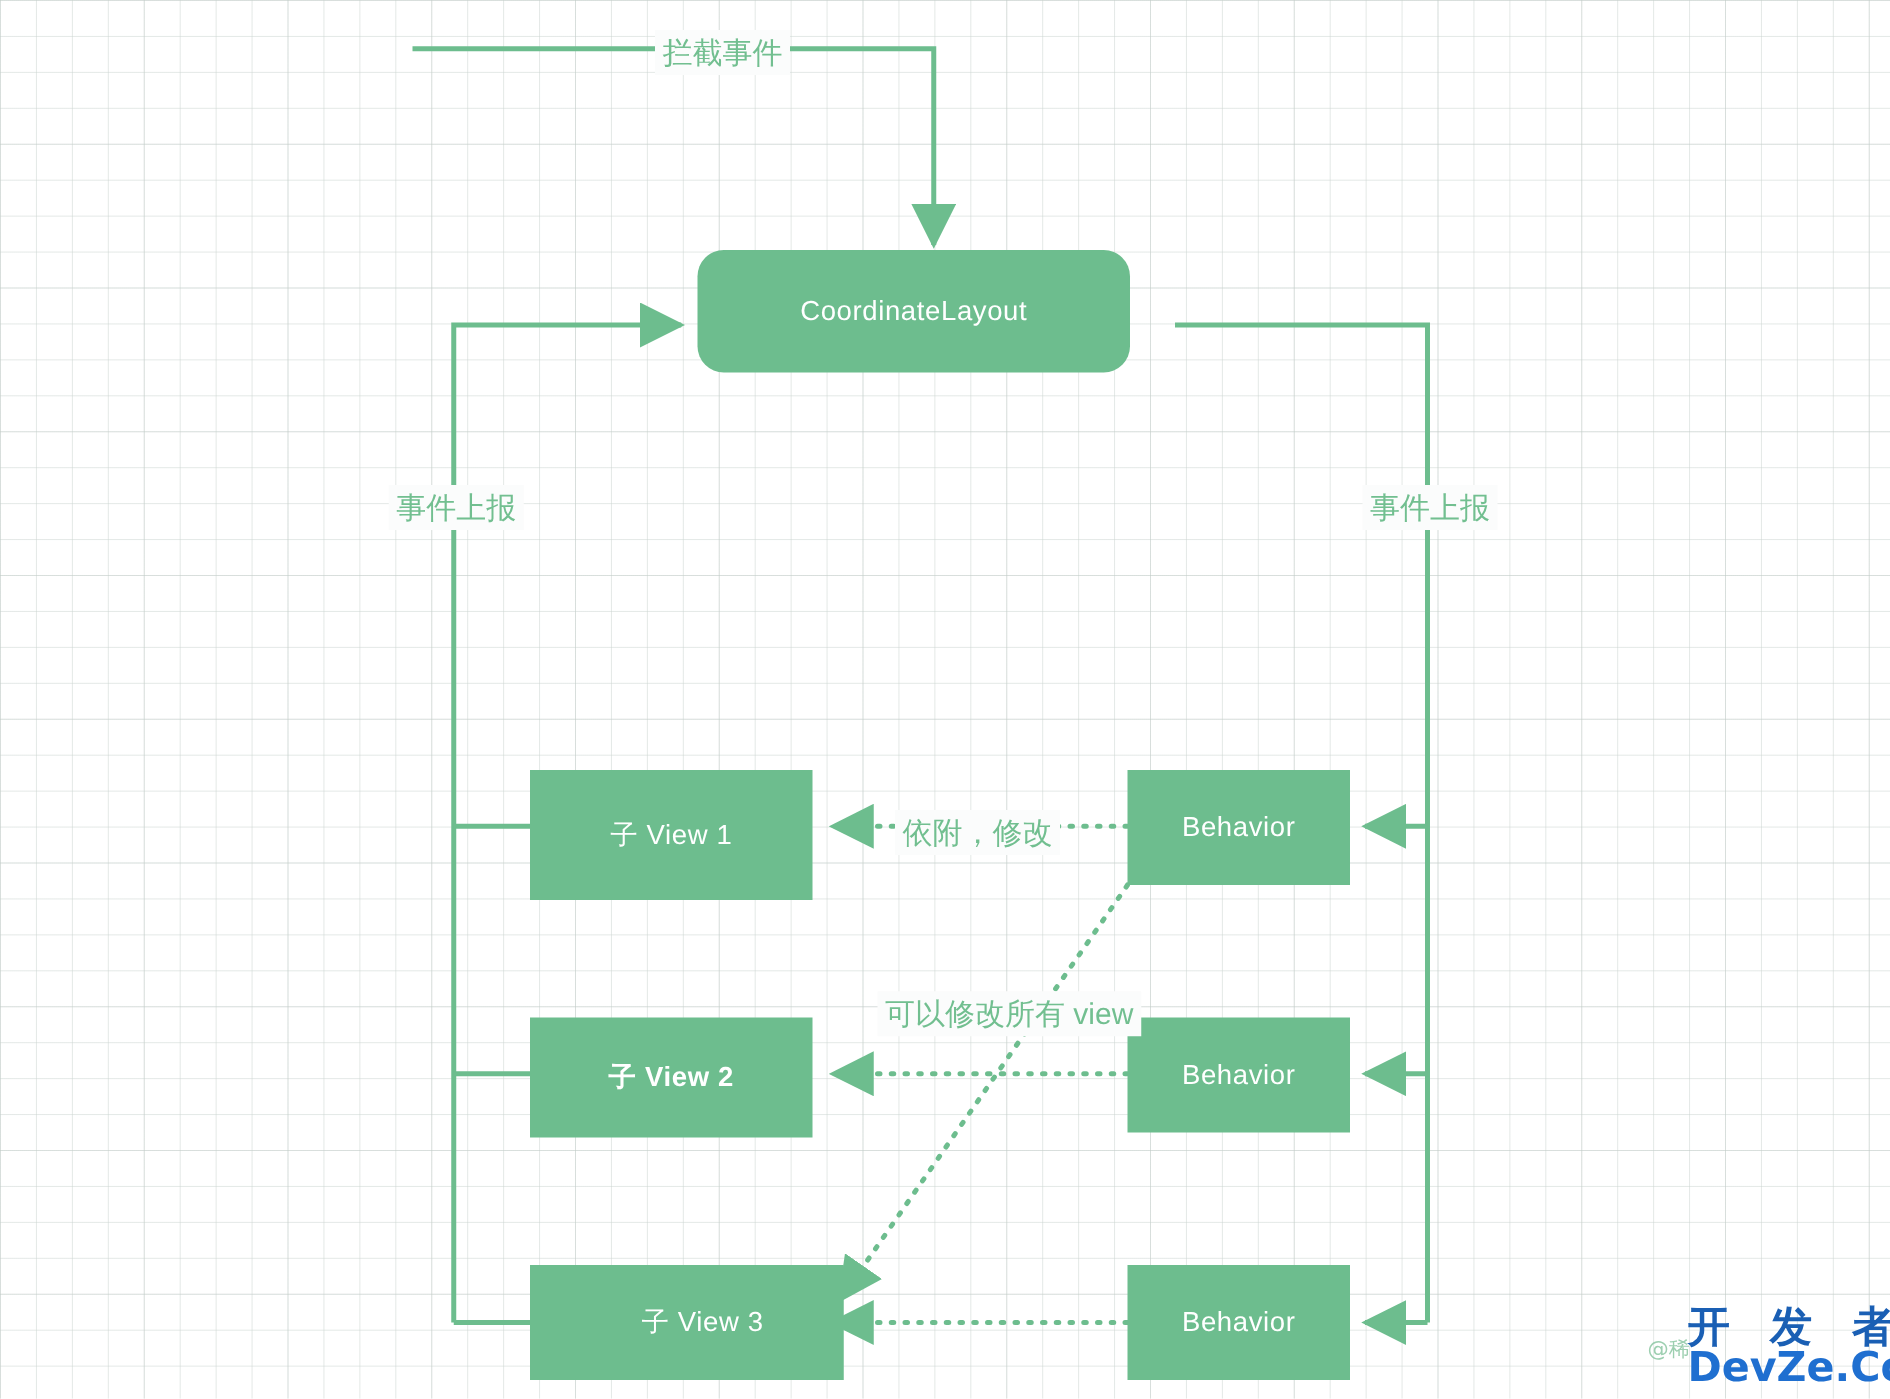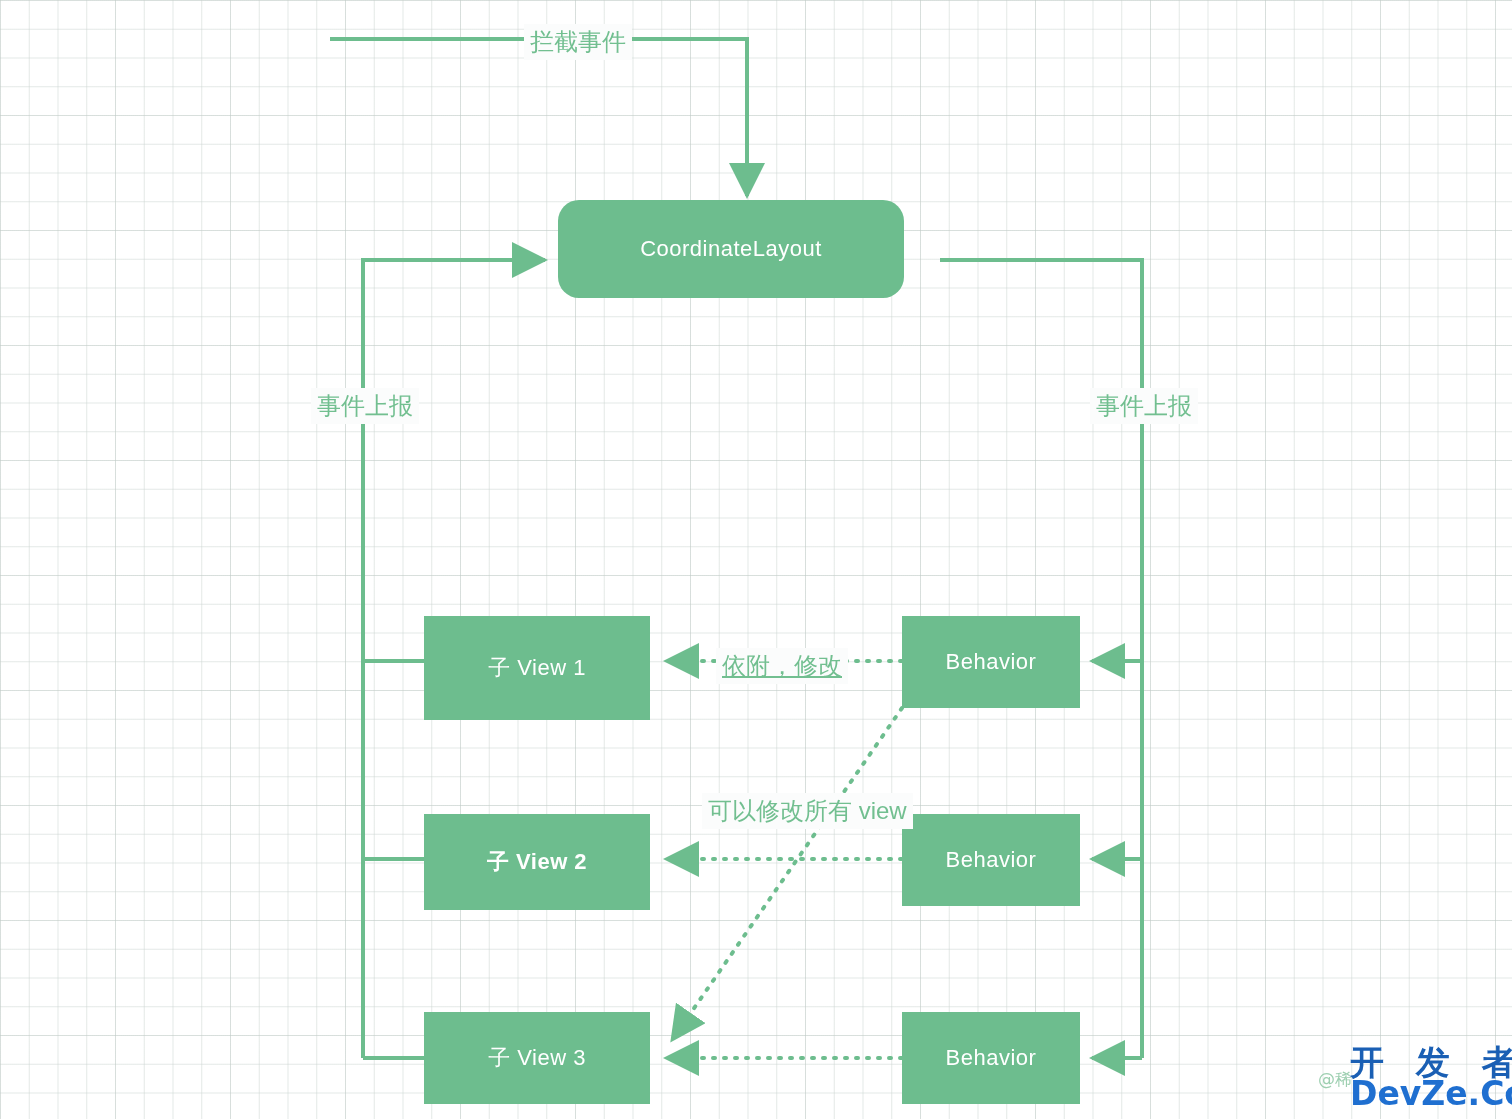--- a/index.html
+++ b/index.html
@@ -130,21 +130,21 @@
   </div>
 
   <div class="node" style="left:424px; top:616px; width:226px; height:104px; background:#6dbd8e;">
     <span>子 View 1</span>
   </div>
 
   <div class="node" style="left:424px; top:814px; width:226px; height:96px; background:#6dbd8e;font-weight:bold;">
     <span>子 View 2</span>
   </div>
 
-  <div class="node" style="left:424px; top:1012px; width:226px; height:92px; background:#6dbd8e;">
+  <div class="node" style="left:424px; top:1012px; width:226px; height:92px; background:#6dbd8e;padding-left:25px;">
     <span>子 View 3</span>
   </div>
 
   <div class="node" style="left:902px; top:616px; width:178px; height:92px; background:#6dbd8e;">
     <span>Behavior</span>
   </div>
 
   <div class="node" style="left:902px; top:814px; width:178px; height:92px; background:#6dbd8e;">
     <span>Behavior</span>
   </div>
@@ -152,21 +152,21 @@
   <div class="node" style="left:902px; top:1012px; width:178px; height:92px; background:#6dbd8e;">
     <span>Behavior</span>
   </div>
 
   <div class="edge-label" style="left:524px; top:24px;">拦截事件</div>
 
   <div class="edge-label" style="left:311px; top:388px;">事件上报</div>
 
   <div class="edge-label" style="left:1090px; top:388px;">事件上报</div>
 
-  <div class="edge-label" style="left:716px; top:648px;text-decoration:underline;">依附，修改</div>
+  <div class="edge-label" style="left:716px; top:648px;">依附，修改</div>
 
   <div class="edge-label" style="left:702px; top:793px;">可以修改所有 view</div>
 
   <div class="wm-faint">@稀</div>
 
   <div class="watermark" style="left:1350px; top:1046px;">
     <div class="wm-cn">开 发 者</div>
     <div class="wm-en">DevZe.CoM</div>
   </div>
 

